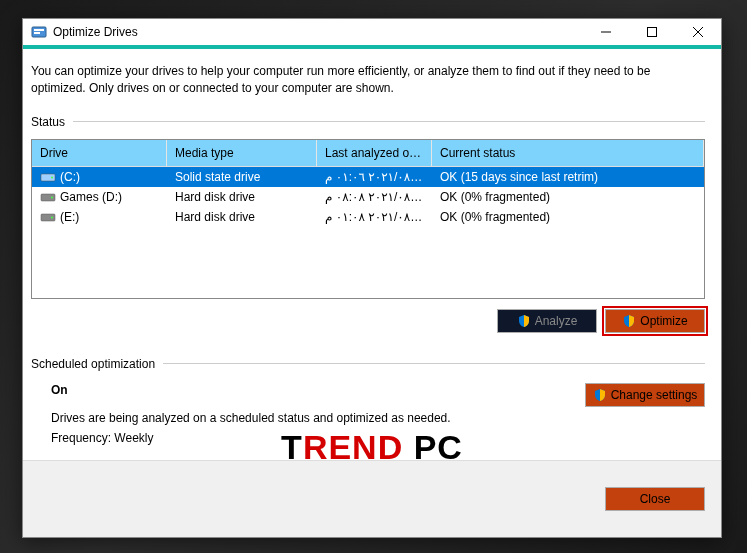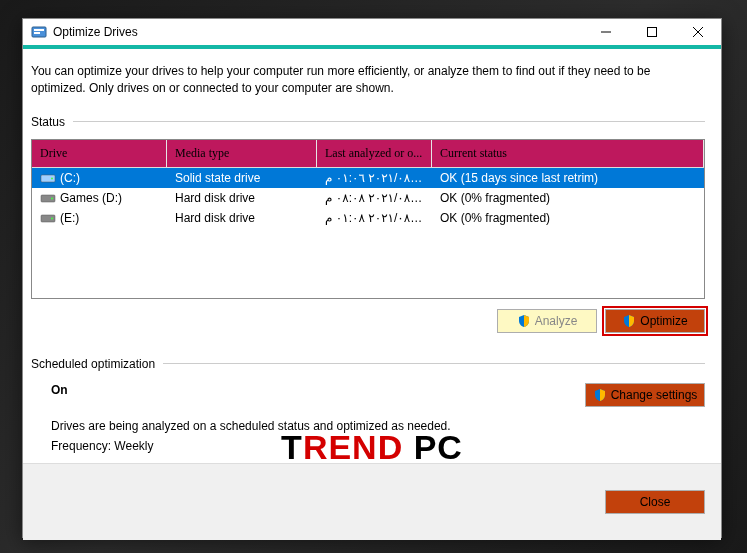--- a/index.html
+++ b/index.html
@@ -57,24 +57,23 @@
     .list-box {
       border: 1px solid #888;
       margin-top: 10px;
       height: 160px;
       display: flex;
       flex-direction: column;
       overflow: hidden;
     }
     .list-header {
       display: flex;
-      background: #be185d;
+      background: #7dd3fc;
       border-bottom: 1px solid #ddd;
       font-size: 12px;
-      font-family: Liberation Serif, serif;
     }
     .list-header > div {
       padding: 6px 8px;
       border-right: 1px solid #e5e5e5;
       white-space: nowrap;
       overflow: hidden;
       text-overflow: ellipsis;
     }
     .col-drive { width: 135px; }
     .col-media { width: 150px; }
@@ -106,35 +105,35 @@
       height: 24px;
       border: 1px solid #adadad;
       background: #c2410c;
       font-size: 12px;
       display: inline-flex;
       align-items: center;
       justify-content: center;
       gap: 4px;
       cursor: pointer;
     }
-    .btn:disabled { color: #888; background:#fef9c3; cursor: default; }
+    .btn:disabled { color: #888; background:#0f172a; cursor: default; }
     .btn.highlighted { outline: 2px solid #d40000; outline-offset: 1px; }
     .shield {
       width: 14px; height: 14px;
       display: inline-block;
     }
     .sched-section { margin-top: 24px; }
     .sched-body {
       display: flex;
       gap: 20px;
       margin-top: 12px;
       align-items: flex-start;
     }
     .sched-text { flex:1; padding-left: 20px; }
-    .sched-on { font-weight: bold; font-size: 12px; margin-bottom: 22px; }
+    .sched-on { font-weight: bold; font-size: 12px; margin-bottom: 14px; }
     .sched-desc { font-size: 12px; margin-bottom: 6px; }
     .sched-freq { font-size: 12px; }
     .watermark {
       position: absolute;
       left: 50%;
       transform: translateX(-50%);
       bottom: 70px;
       font-family: Arial, sans-serif;
       font-weight: 900;
       font-size: 34px;

